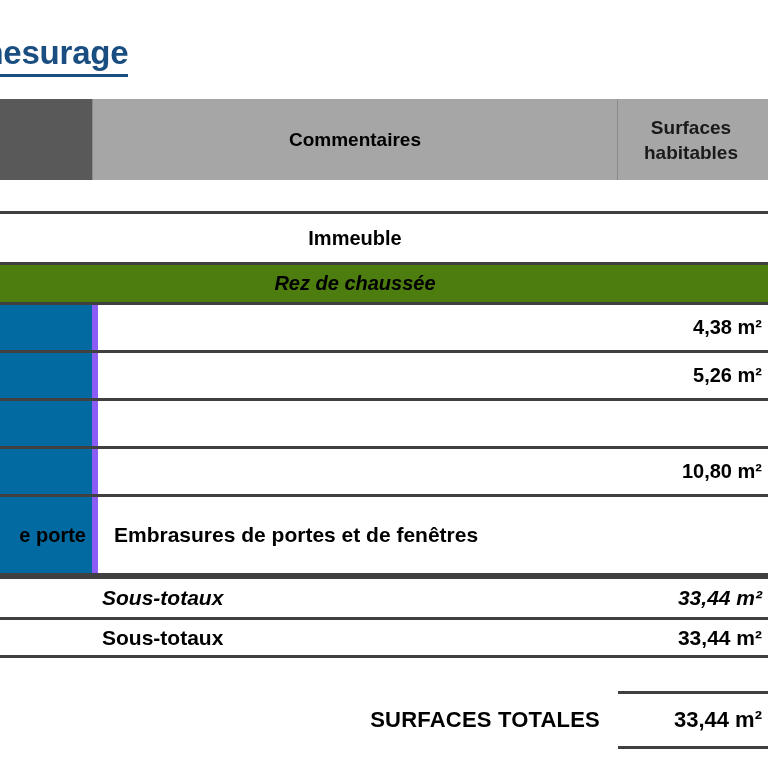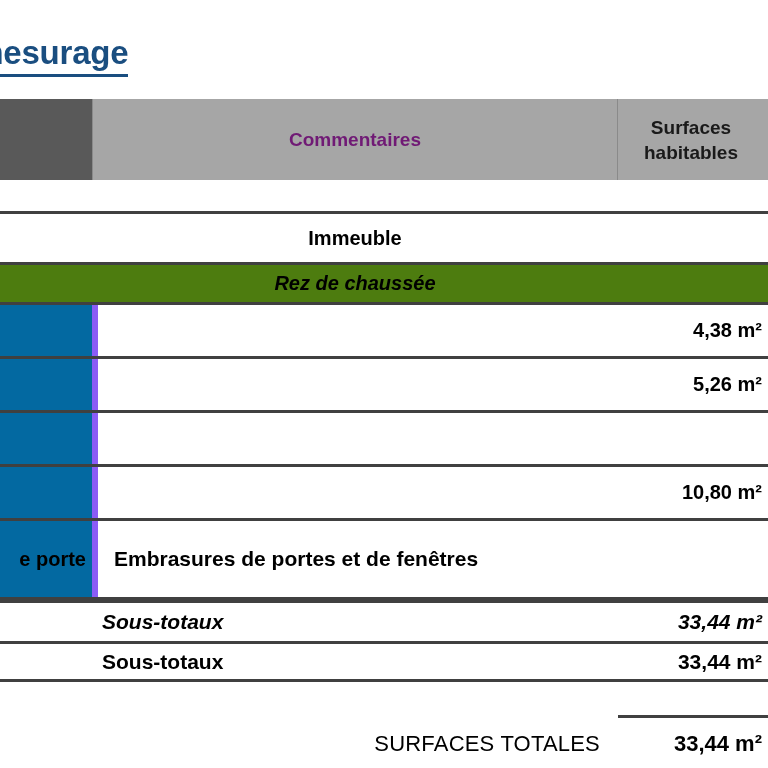--- a/index.html
+++ b/index.html
@@ -85,21 +85,21 @@
 
   
   .header-row {
     height: 81px;
   }
   .header-row .c1 {
     background: #595959;
   }
   .header-row .c2 {
     background: #a6a6a6;
-    color: #701a75;
+    color: #000000;
     font-weight: bold;
     font-size: 19px;
     border-left: 1px solid #8a8a8a;
     border-right: 1px solid #8a8a8a;
   }
   .header-row .c3 {
     background: #a6a6a6;
     color: #1a1a1a;
     font-weight: bold;
     font-size: 19px;
@@ -139,21 +139,21 @@
     height: 40px;
     background: #4d7c0f;
   }
   .r-level .c2 {
     font-weight: bold;
     font-style: italic;
     font-size: 20px;
   }
 
   .r-item {
-    height: 54px;
+    height: 48px;
   }
   .r-item .c1 {
     background: #0369a1;
     font-weight: bold;
     font-size: 20px;
     white-space: nowrap;
     overflow: hidden;
   }
   .r-item .c2 {
     background: #ffffff;
@@ -207,21 +207,21 @@
     height: 33px;
     background: #ffffff;
   }
 
   .r-total {
     height: 58px;
   }
   .r-total .c2 {
     justify-content: flex-end;
     padding-right: 18px;
-    font-weight: normal;
+    font-weight: bold;
     font-size: 22px;
     letter-spacing: 0.2px;
   }
   .r-total .c3 {
     font-weight: bold;
     font-size: 22px;
     padding-right: 6px;
     border-top: 3px solid #404040;
     border-bottom: 3px solid #404040;
     height: 58px;

